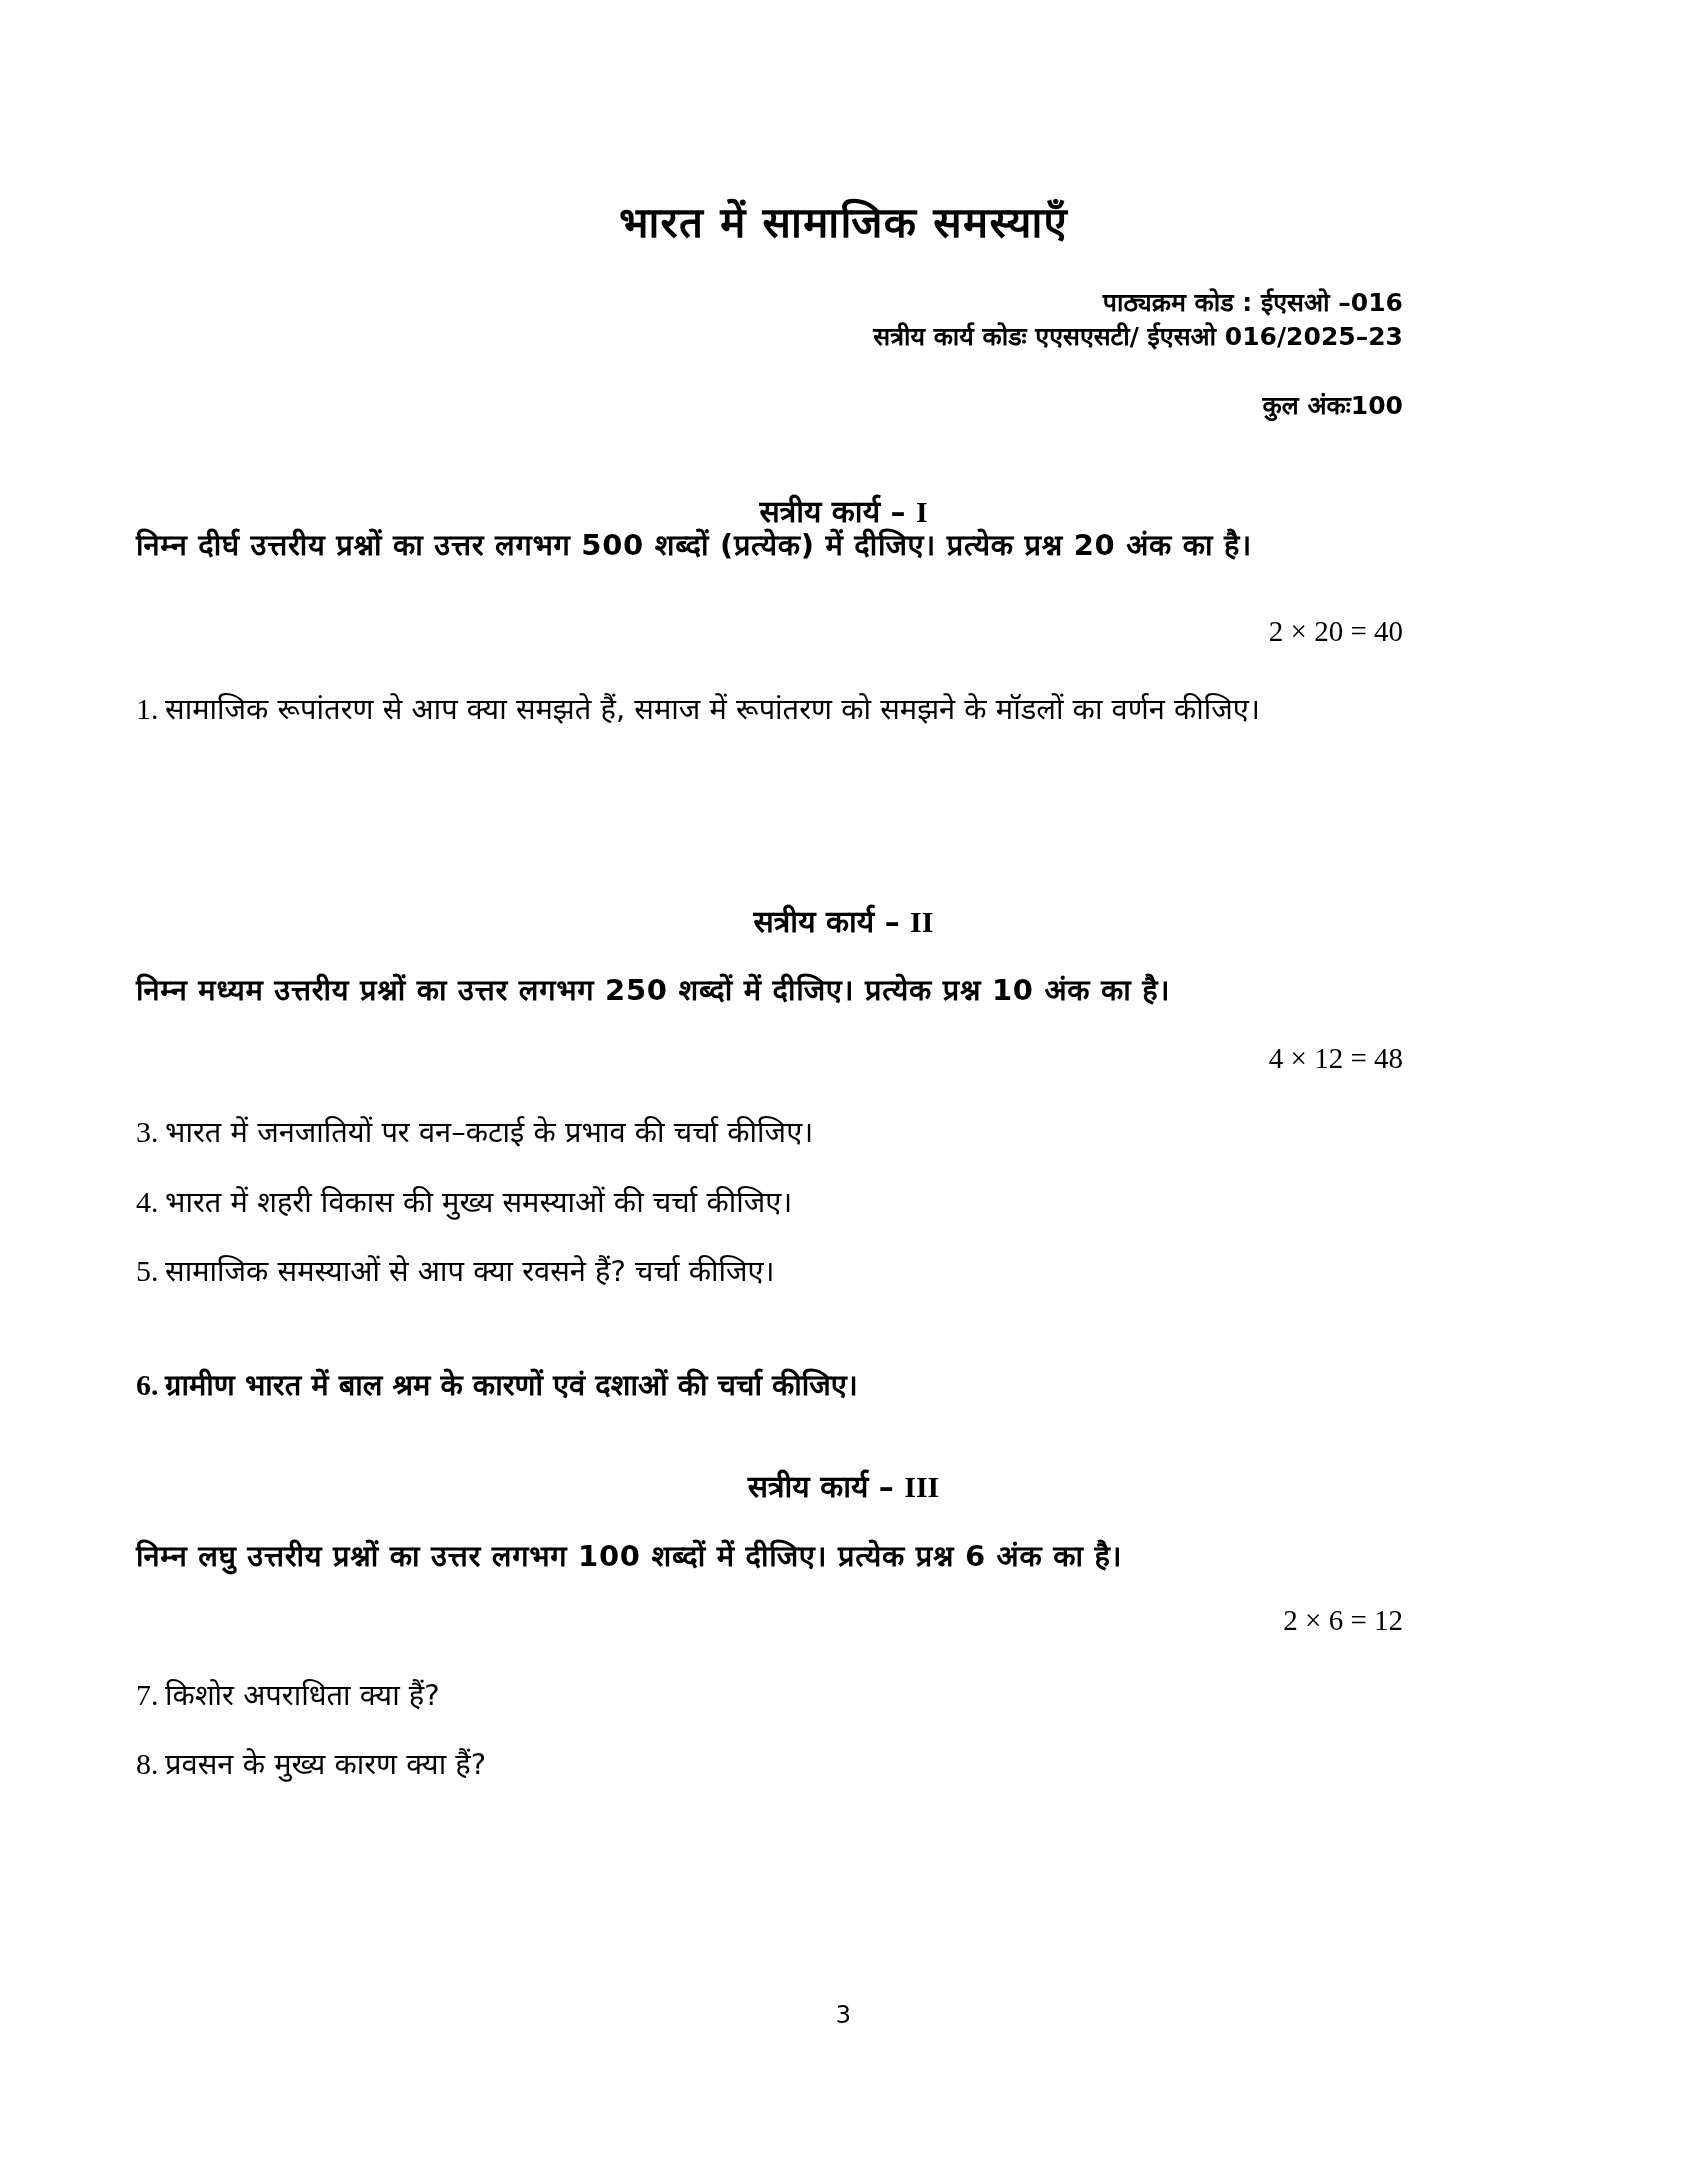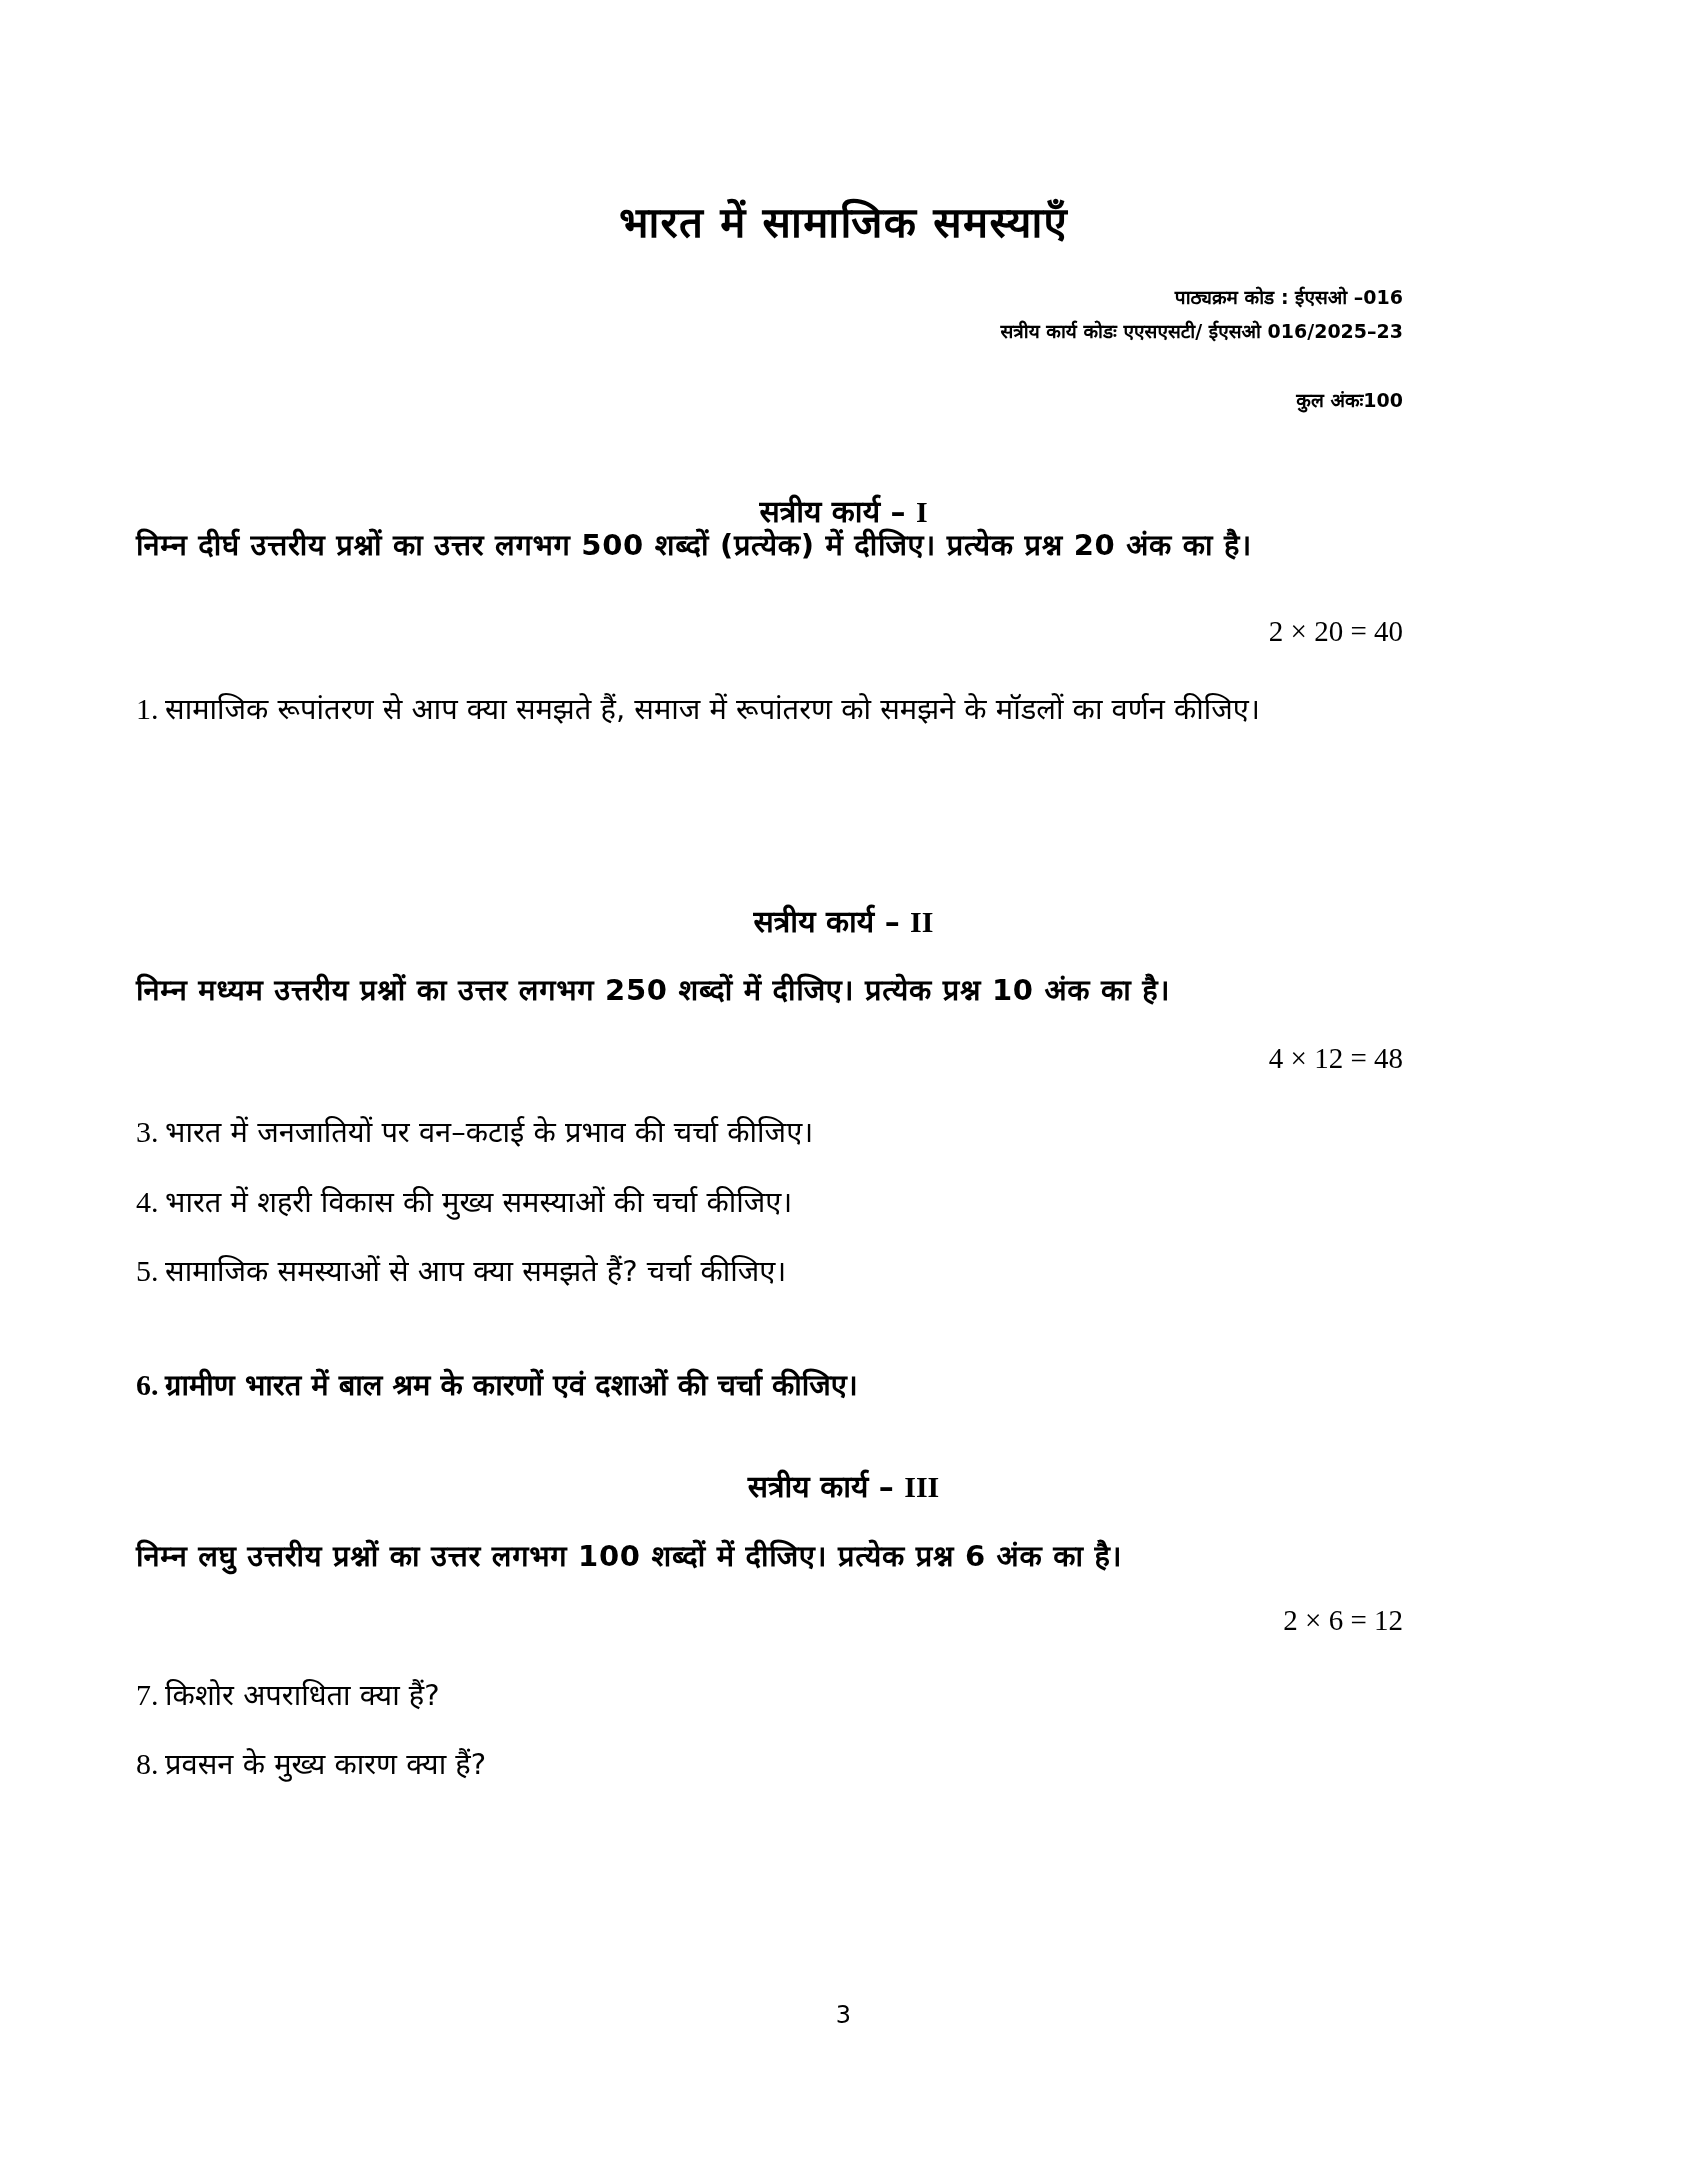--- a/index.html
+++ b/index.html
@@ -1,19 +1,19 @@
 <!DOCTYPE html>
 <html style="font-size:10.6px"><head>
 <meta charset="utf-8">
 <style>
   html, body { margin: 0; padding: 0; background: #ffffff; }
   body { width: 1687px; height: 2183px; position: relative; color: #000; font-family: "DejaVu Sans", sans-serif; }
   .page { position: absolute; left: 0; top: 0; width: 1502px; height: 2183px; }
   .title { position: absolute; top: 192px; left: 0; width: 1687px; text-align: center; font-size: 42px; font-weight: bold; letter-spacing: 1.3px; }
-  .meta { position: absolute; right: 99px; text-align: right; font-size: 19px; font-weight: bold; }
+  .meta { position: absolute; right: 99px; text-align: right; font-size: 25px; font-weight: bold; }
   .meta.course { top: 284px; }
   .meta.assign { top: 318px; }
   .meta.total { top: 387px; }
   .section-head { position: absolute; left: 0; width: 1687px; text-align: center; font-size: 30px; font-weight: bold; }
   .section-head .roman { font-family: "Liberation Serif", serif; font-size: 30px; }
   .instr { position: absolute; left: 136px; width: 1456px; font-size: 29px; font-weight: bold; letter-spacing: 0.7px; white-space: nowrap; }
   .marks { position: absolute; right: 99px; font-family: "Liberation Serif", serif; font-size: 29px; }
   .q { position: absolute; left: 136px; font-size: 29px; white-space: nowrap; }
   .q .num { font-family: "Liberation Serif", serif; font-size: 30px; margin-right: 6.6px; }
   .pageno { position: absolute; top: 2001px; left: 0; width: 1687px; text-align: center; font-family: "DejaVu Sans", sans-serif; font-size: 24px; }
@@ -45,21 +45,21 @@
   </div>
   <div class="instr" style="top:969px;">निम्न मध्यम उत्तरीय प्रश्नों का उत्तर लगभग 250 शब्दों में दीजिए। प्रत्येक प्रश्न 10 अंक का है।</div>
   <div class="marks" style="top:1042px;">4 × 12 = 48</div>
   <div class="q" style="top:1111px;">
     <span class="num">3.</span><span>भारत में जनजातियों पर वन–कटाई के प्रभाव की चर्चा कीजिए।</span>
   </div>
   <div class="q" style="top:1181px;">
     <span class="num">4.</span><span>भारत में शहरी विकास की मुख्य समस्याओं की चर्चा कीजिए।</span>
   </div>
   <div class="q" style="top:1250px;">
-    <span class="num">5.</span><span>सामाजिक समस्याओं से आप क्या समझते हैं? चर्चा कीजिए।</span>
+    <span class="num">5.</span><span>सामाजिक समस्याओं से आप क्या रवसने हैं? चर्चा कीजिए।</span>
   </div>
   <div class="q" style="top:1364px;font-weight:bold;">
     <span class="num">6.</span><span>ग्रामीण भारत में बाल श्रम के कारणों एवं दशाओं की चर्चा कीजिए।</span>
   </div>
 
   <div class="section-head" style="top:1465px;">
     <span>सत्रीय कार्य –</span>
     <span class="roman">III</span>
   </div>
   <div class="instr" style="top:1535px;">निम्न लघु उत्तरीय प्रश्नों का उत्तर लगभग 100 शब्दों में दीजिए। प्रत्येक प्रश्न 6 अंक का है।</div>

